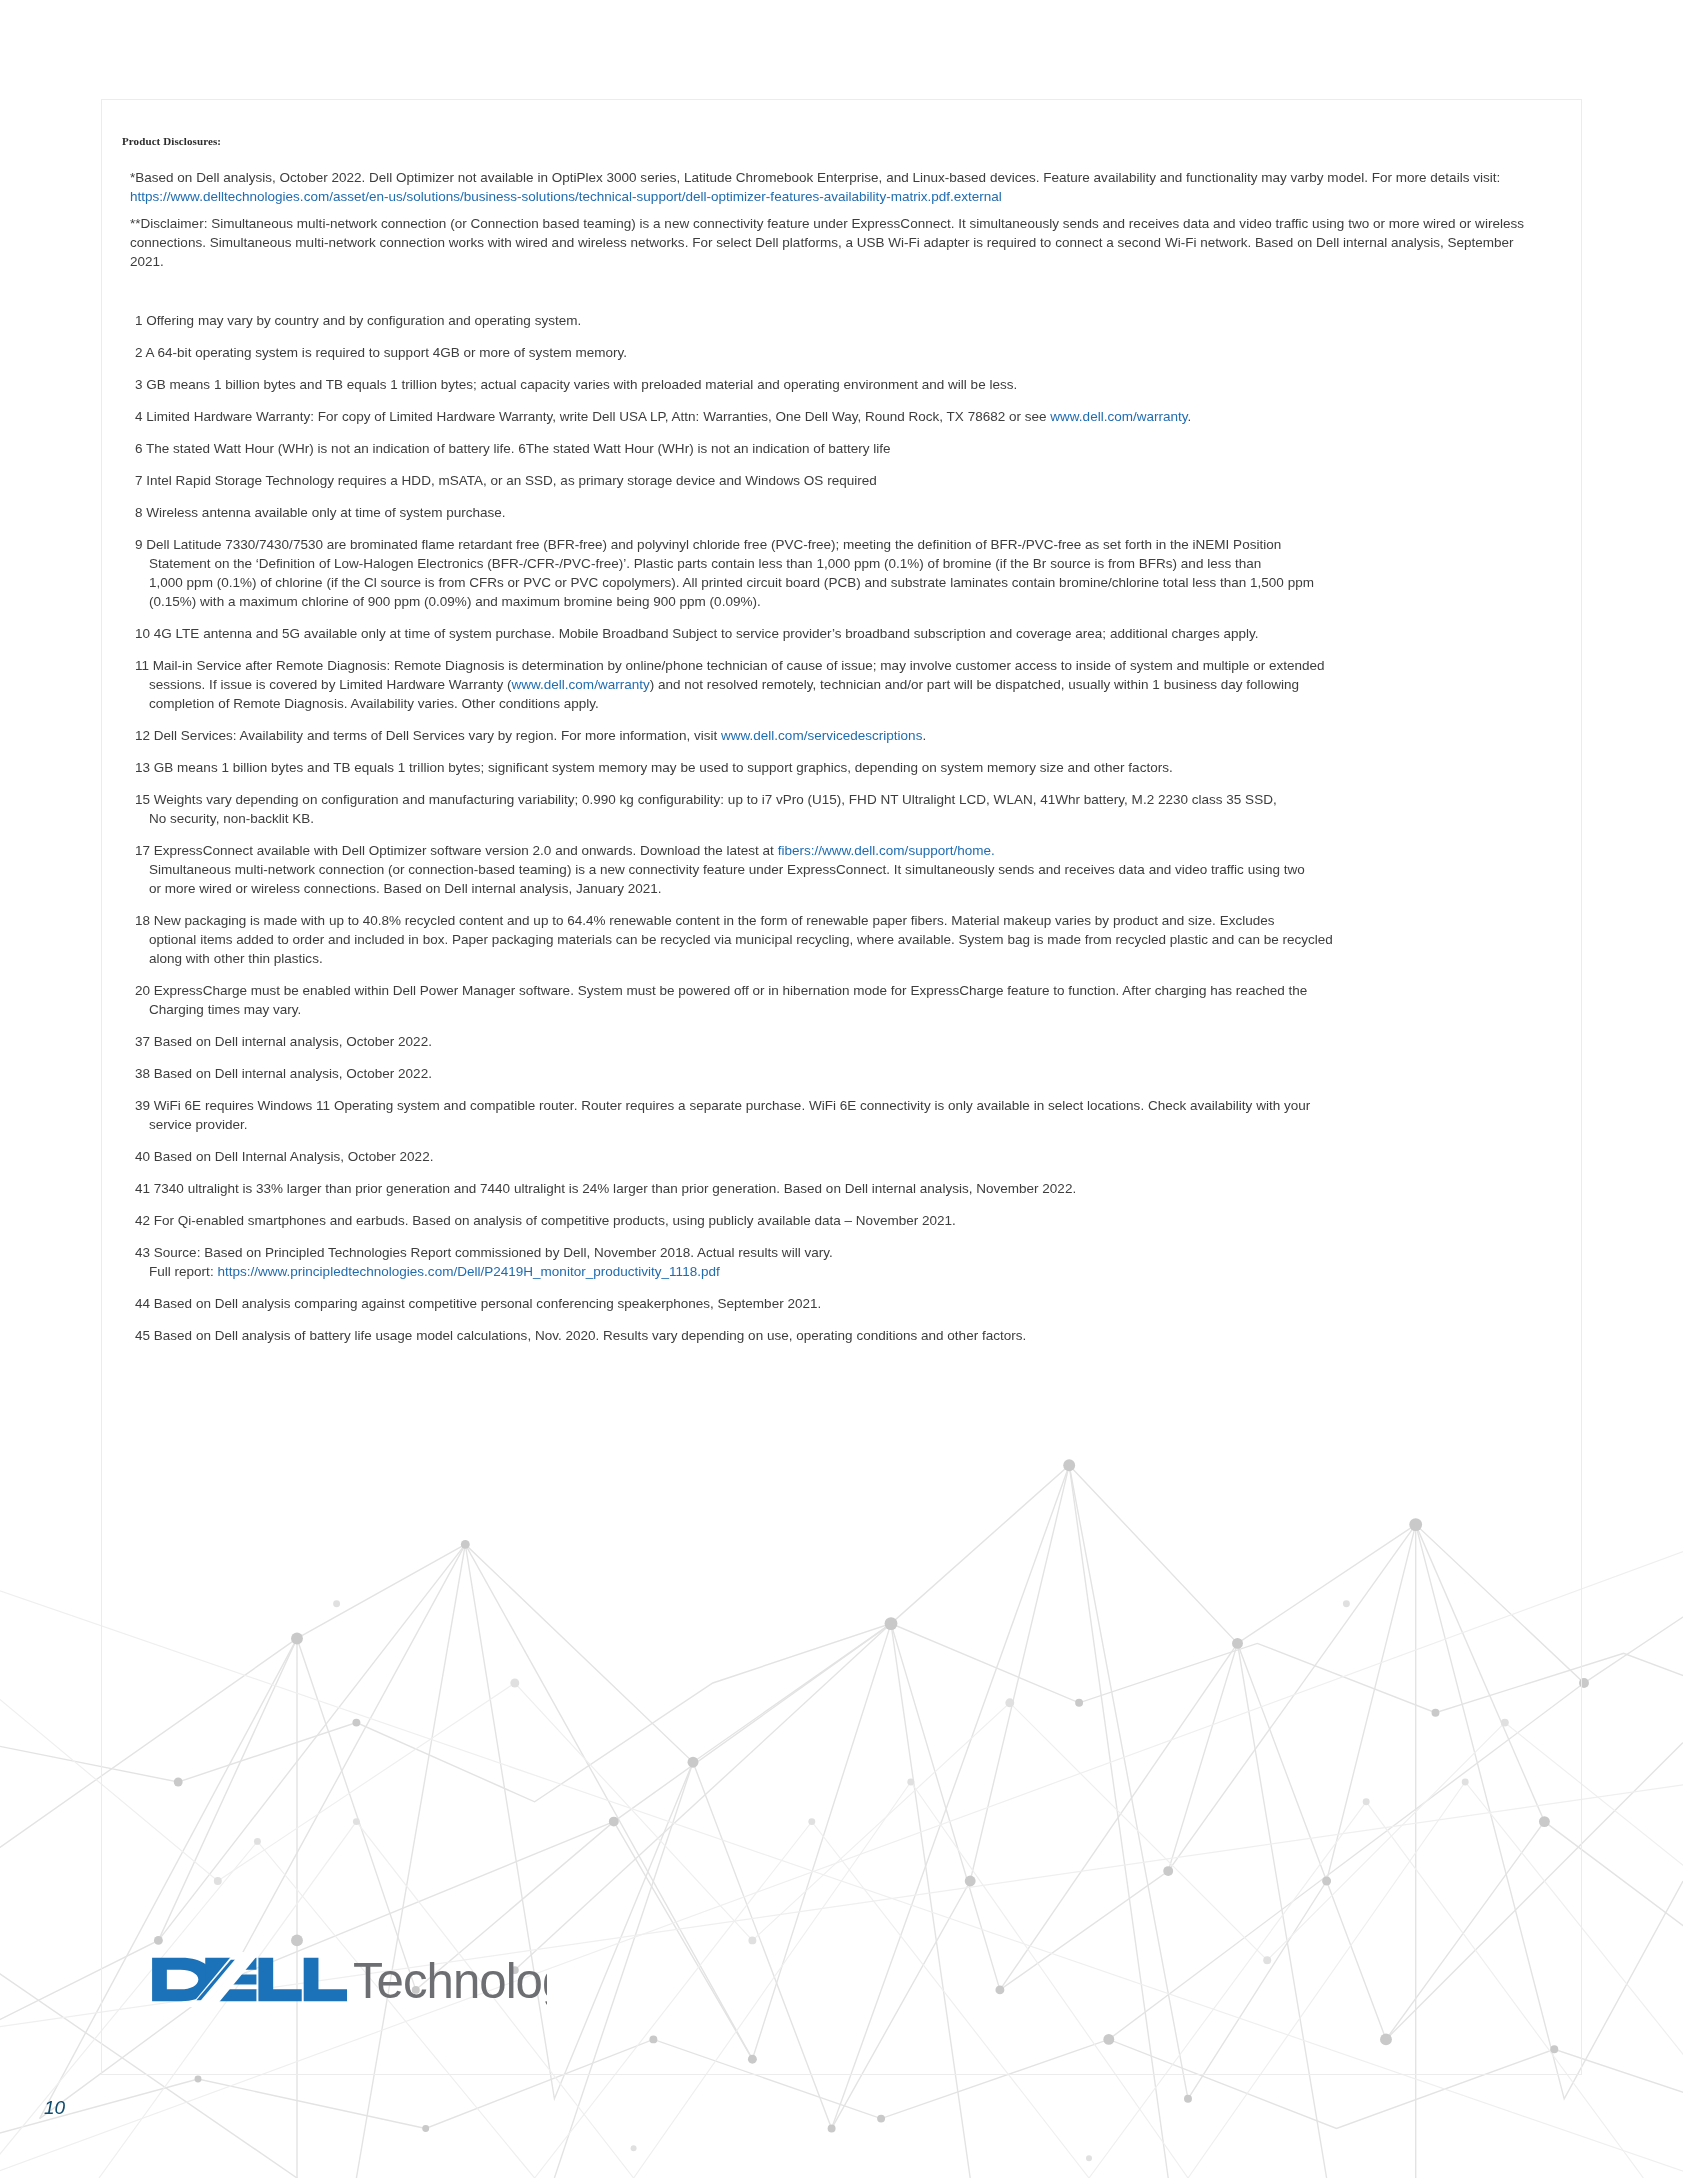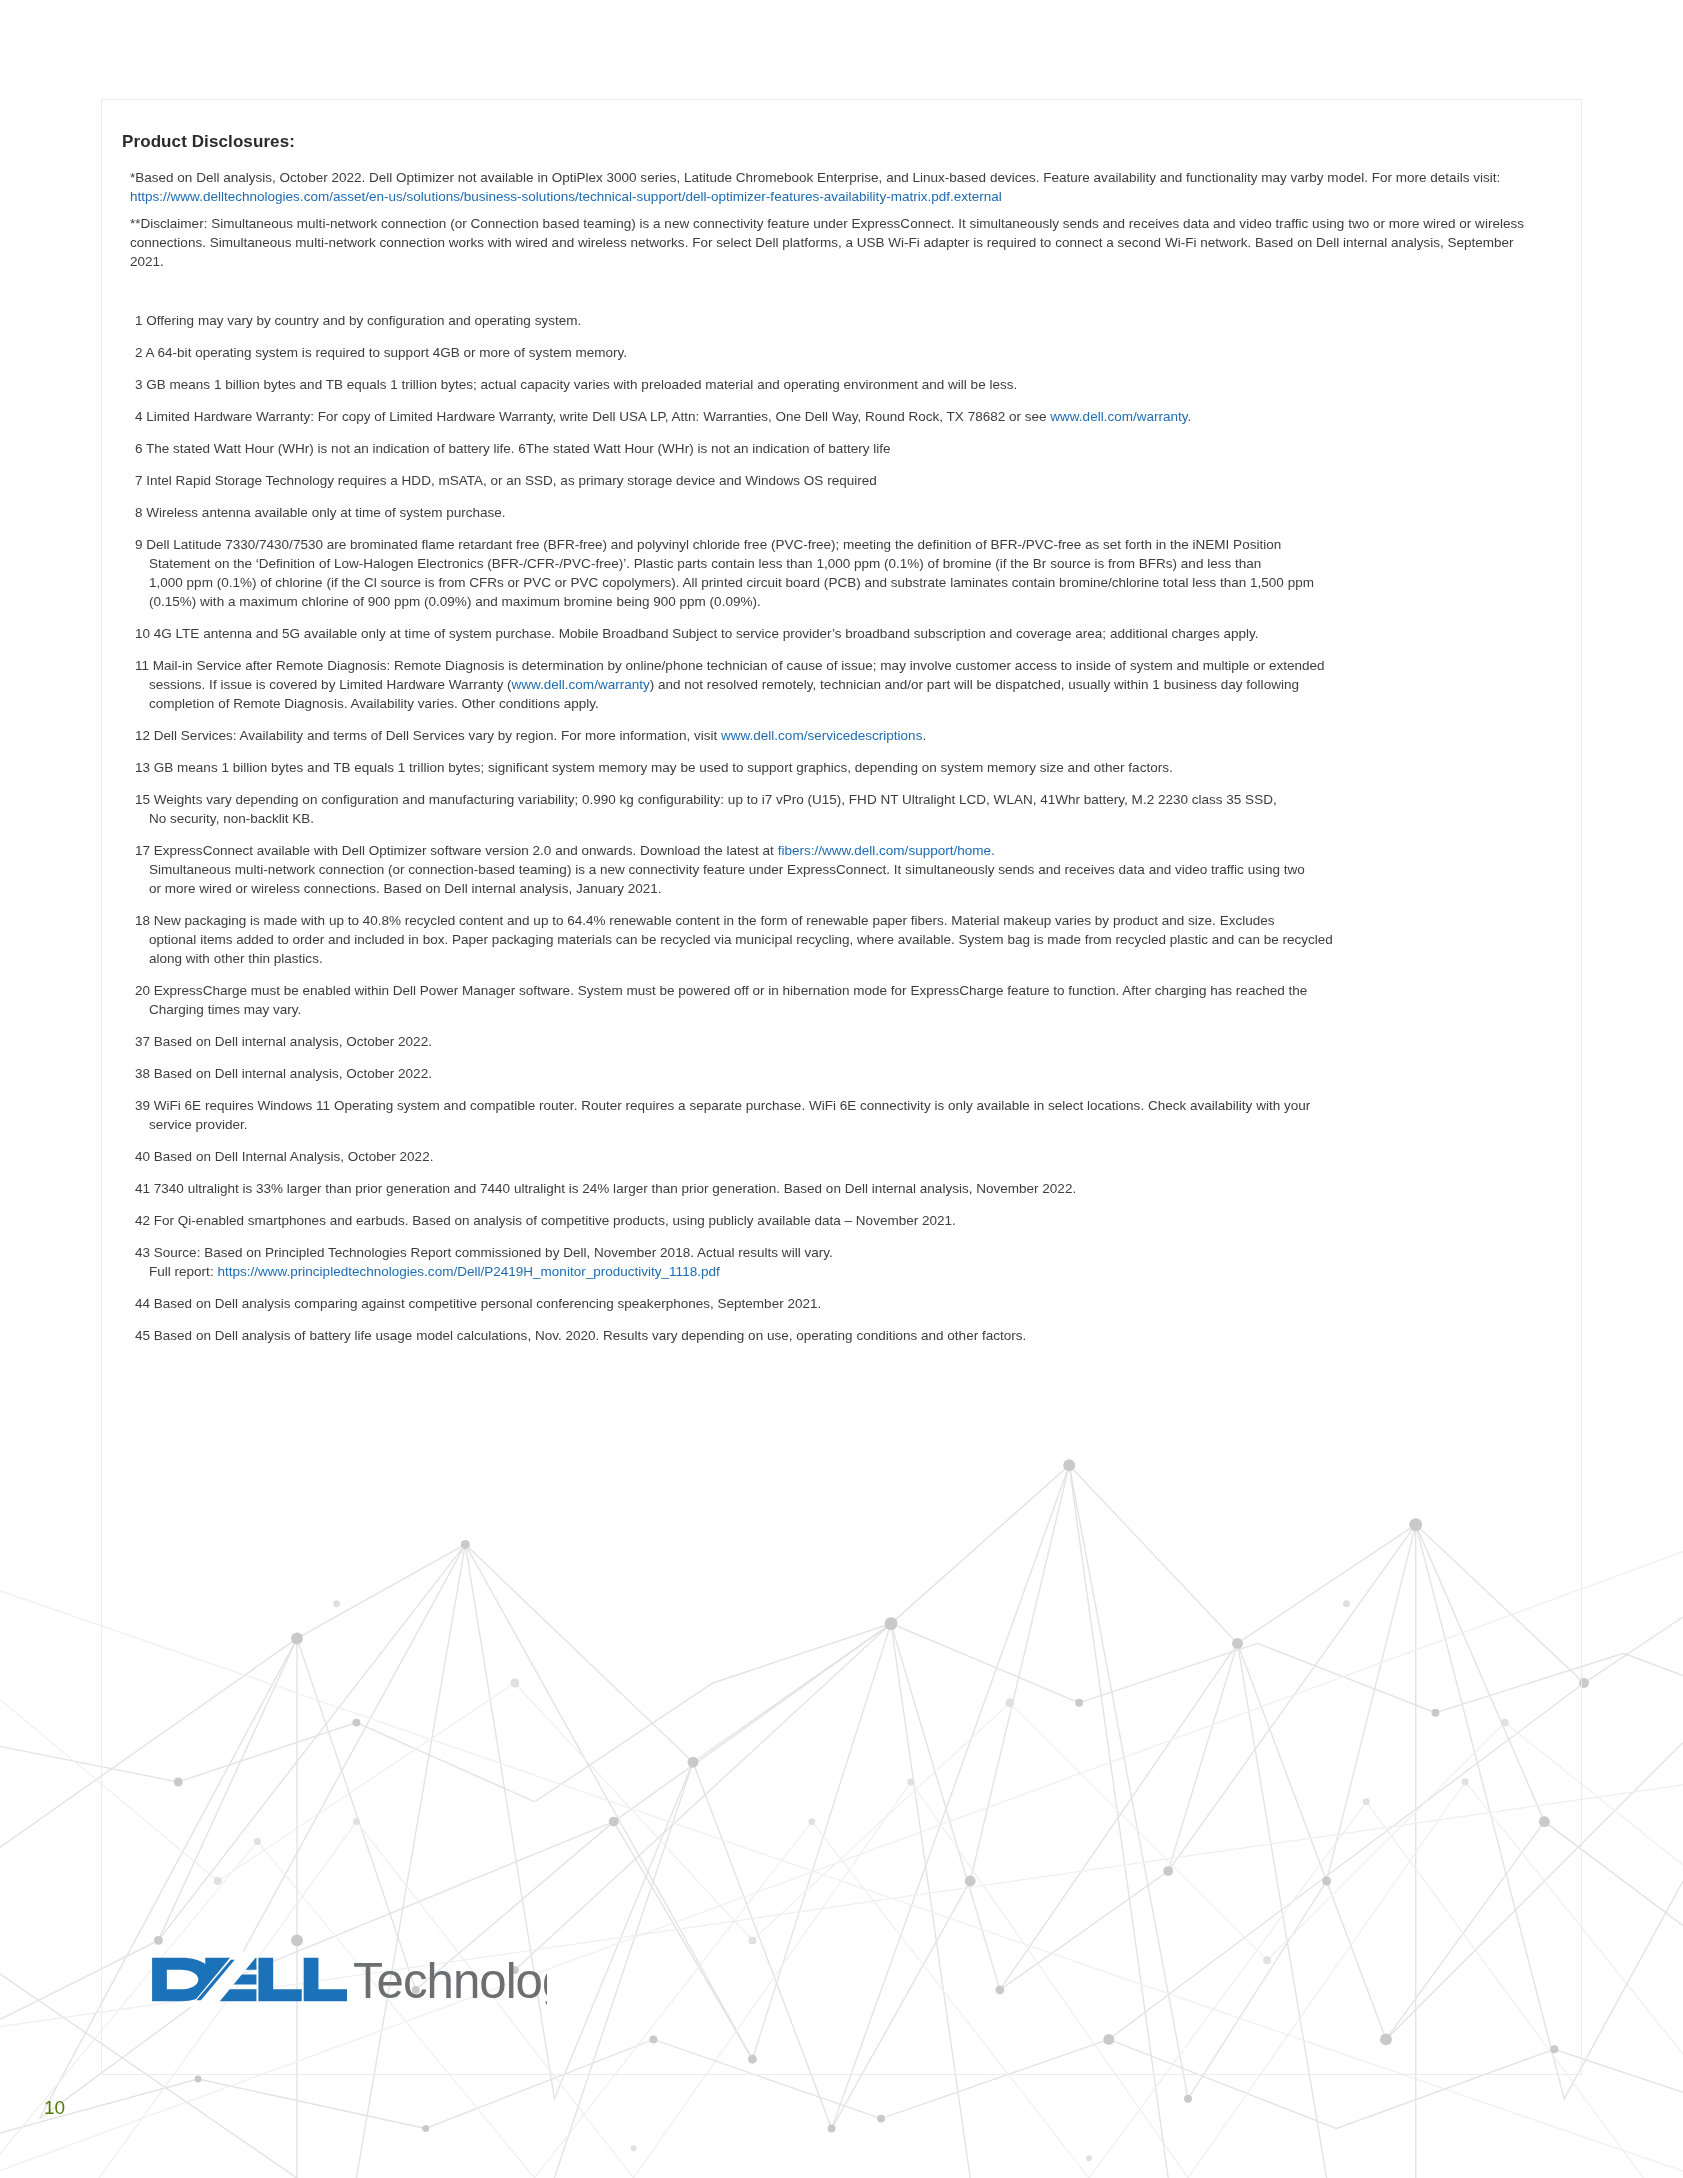--- a/index.html
+++ b/index.html
@@ -43,26 +43,27 @@
   
   .content {
     position: absolute;
     left: 122px;
     top: 133px;
     width: 1436px;
     z-index: 3;
   }
 
   .disclosures-title {
-    font-size: 17px;
+    font-size: 11px;
     font-weight: bold;
     color: #2b2b2b;
     letter-spacing: 0.1px;
     margin: 0 0 18px 0;
     line-height: 17px;
+    font-family: Liberation Serif, serif;
   }
 
   .para {
     font-size: 13.5px;
     line-height: 19px;
     color: #3d3d3d;
     margin: 8px;
     letter-spacing: 0.01px;
   }
 
@@ -95,23 +96,24 @@
     align-items: center;
   }
   .logo-svg { display: block; }
 
   
   .page-number {
     position: absolute;
     left: 44px;
     top: 2097px;
     font-size: 19px;
-    color: #4d7c0f;
+    color: #0c4a6e;
     z-index: 4;
     font-family: "Liberation Sans", sans-serif;
+    font-style: italic;
   }
 </style>
 </head>
 <body>
 
 <svg id="constellation" viewBox="0 0 1700 2200" xmlns="http://www.w3.org/2000/svg">
   <g stroke="#e3e3e3" stroke-width="1.4" fill="none">
     <path d="M-20 1880 L300 1655 L470 1560 L700 1780 L900 1640 L1080 1480 L1250 1660 L1430 1540 L1600 1700 L1720 1620"></path>
     <path d="M-20 2050 L160 1960 L300 1655 L420 2010 L620 1840 L760 2080 L900 1640 L1010 2010 L1180 1890 L1250 1660 L1400 2060 L1560 1840 L1720 1960"></path>
     <path d="M40 2140 L230 2000 L470 1560 L560 2120 L700 1780 L840 2150 L980 1900 L1080 1480 L1200 2120 L1340 1900 L1430 1540 L1580 2120 L1700 1900"></path>

